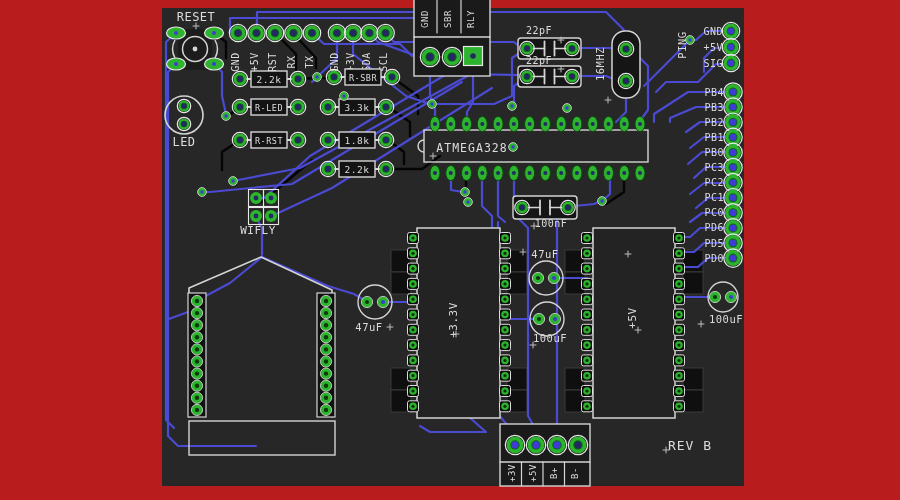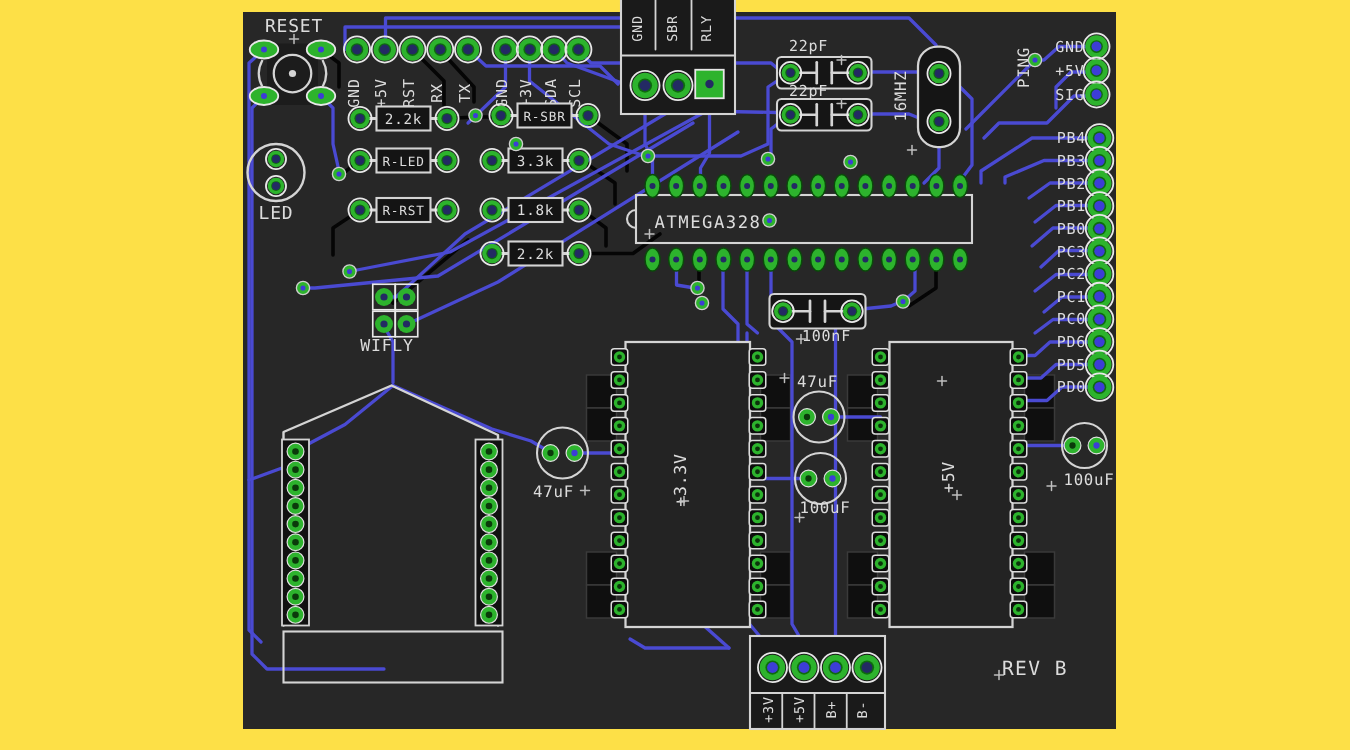--- a/index.html
+++ b/index.html
@@ -1,16 +1,16 @@
 <!DOCTYPE html>
 <html><head>
 <meta charset="utf-8">
 <style>
   html,body{margin:0;padding:0;background:#000;}
-  #stage{position:relative;width:900px;height:500px;background:#fde047;overflow:hidden;
+  #stage{position:relative;width:900px;height:500px;background:#b91c1c;overflow:hidden;
          font-family:"DejaVu Sans Mono", monospace;text-align:center;}
   svg text{font-family:"DejaVu Sans Mono", monospace;fill:#DCDCDC;}
 </style>
 </head>
 <body>
 
 <div id="stage">
   <svg id="pcb" width="900" height="500" viewBox="0 0 900 500">
       <rect x="162" y="8" width="582" height="478" fill="#272727"></rect>
       <rect x="391" y="250" width="20" height="22" fill="#0F0F0F" stroke="#3A3A3A" stroke-width="1"></rect>

